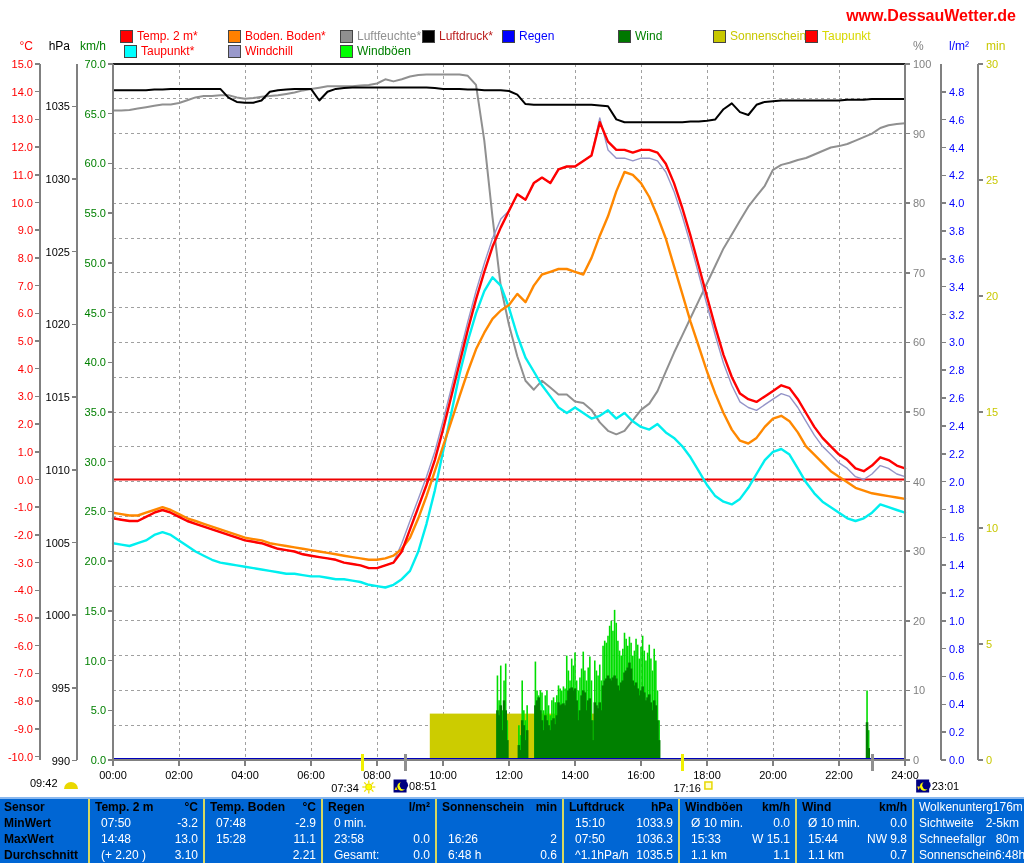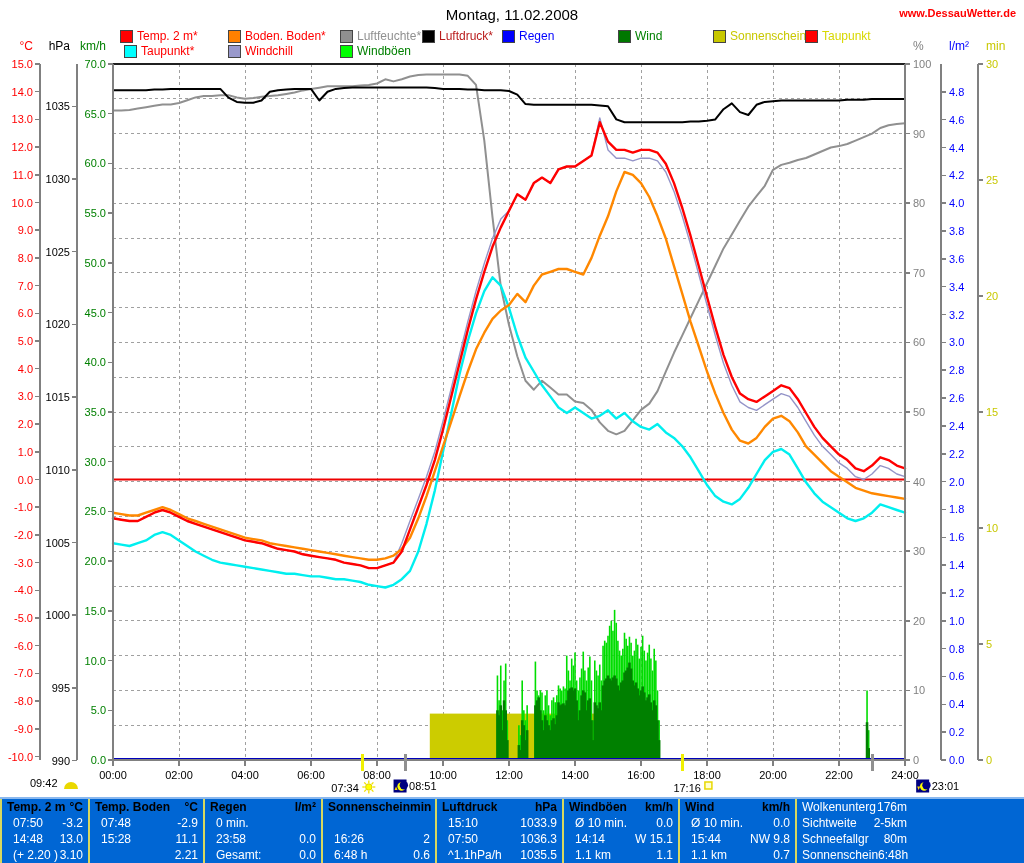--- a/index.html
+++ b/index.html
@@ -1,40 +1,39 @@
 <!DOCTYPE html>
 <html><head>
 <meta charset="utf-8">
 <style>
   html,body{margin:0;padding:0;background:#fff;}
   body{width:1024px;height:863px;overflow:hidden;font-family:"Liberation Sans",sans-serif;}
   .page{position:relative;width:1024px;height:863px;background:#fff;}
   .title{position:absolute;top:6px;left:0;width:100%;text-align:center;font-size:15px;color:#000;}
-  .site{position:absolute;top:7px;right:8px;font-size:11px;font-weight:bold;color:#ff0000;text-decoration:none;cursor:pointer;}
+  .site{position:absolute;top:7px;right:8px;font-size:16px;font-weight:bold;color:#ff0000;text-decoration:none;cursor:pointer;}
   #legend{position:absolute;top:0;left:0;width:1024px;height:60px;}
   .legend-item{position:absolute;display:flex;align-items:center;gap:4px;font-size:12px;white-space:nowrap;line-height:13px;text-align:center;}
   .sw{width:11px;height:11px;border:1px solid #444;display:inline-block;flex:0 0 auto;}
   #chart{position:absolute;top:0;left:0;}
   #table{position:absolute;top:797px;left:0;width:1024px;height:66px;box-sizing:border-box;
          display:grid;grid-template-columns:88px 115px 118px 114px 127px 116px 117px 117px 1fr;
          background:#0066d4;border-top:2px solid #8ab8ee;font-size:12px;line-height:16px;}
   .tcol{border-left:2px solid #d8d860;box-sizing:border-box;overflow:hidden;}
   .tcol.first{border-left:none;}
   .trow{display:flex;justify-content:space-between;height:16px;padding:0 5px;}
   .th{font-weight:bold;color:#000;}
   .td{color:#fff;}
   .td .tl{padding-left:6px;}
   .rowlab{color:#000;font-weight:bold;padding-left:4px;height:16px;}
   .info .trow{color:#fff;}
 </style>
 </head>
 <body>
 
 <div class="page">
-  <div class="title">Montag, 11.02.2008</div>
   <a class="site">www.DessauWetter.de</a>
   <div id="legend">
       <div class="legend-item" style="left: 120px; top: 30px;">
         <span class="sw" style="background: rgb(255, 0, 0);"></span>
         <span style="color: rgb(255, 0, 0);">Temp. 2 m*</span>
       </div>
       <div class="legend-item" style="left: 228px; top: 30px;">
         <span class="sw" style="background: rgb(255, 128, 0);"></span>
         <span style="color: rgb(255, 0, 0);">Boden. Boden*</span>
       </div>
@@ -582,20 +581,26 @@
           <line x1="872.66" y1="754" x2="872.66" y2="771" stroke="#909090" stroke-width="3" shape-rendering="crispEdges"></line>
           <rect x="916.16" y="779.5" width="13" height="13" fill="#000080"></rect>
           <circle cx="924.16" cy="786.5" r="4.2" fill="#ffff00"></circle>
           <circle cx="926.4599999999999" cy="785.2" r="4.2" fill="#000080"></circle>
           <polygon points="917.16,786.5 920.16,786.5 918.66,790" fill="#ffe000"></polygon>
           <text x="931.66" y="790" fill="#000" text-anchor="start">23:01</text>
         </g>
       </g>
     </svg>
   <div id="table">
+      <div class="tcol first">
+        <div class="rowlab">Sensor</div>
+        <div class="rowlab">MinWert</div>
+        <div class="rowlab">MaxWert</div>
+        <div class="rowlab">Durchschnitt</div>
+      </div>
       <div class="tcol">
         <div class="trow th">
           <span>Temp. 2 m</span>
           <span>°C</span>
         </div>
         <div class="trow td">
           <span class="tl">07:50</span>
           <span>-3.2</span>
         </div>
         <div class="trow td">
@@ -682,21 +687,21 @@
       <div class="tcol">
         <div class="trow th">
           <span>Windböen</span>
           <span>km/h</span>
         </div>
         <div class="trow td">
           <span class="tl">Ø 10 min.</span>
           <span>0.0</span>
         </div>
         <div class="trow td">
-          <span class="tl">14:14</span>
+          <span class="tl">15:33</span>
           <span>W 15.1</span>
         </div>
         <div class="trow td">
           <span class="tl">1.1 km</span>
           <span>1.1</span>
         </div>
       </div>
       <div class="tcol">
         <div class="trow th">
           <span>Wind</span>

